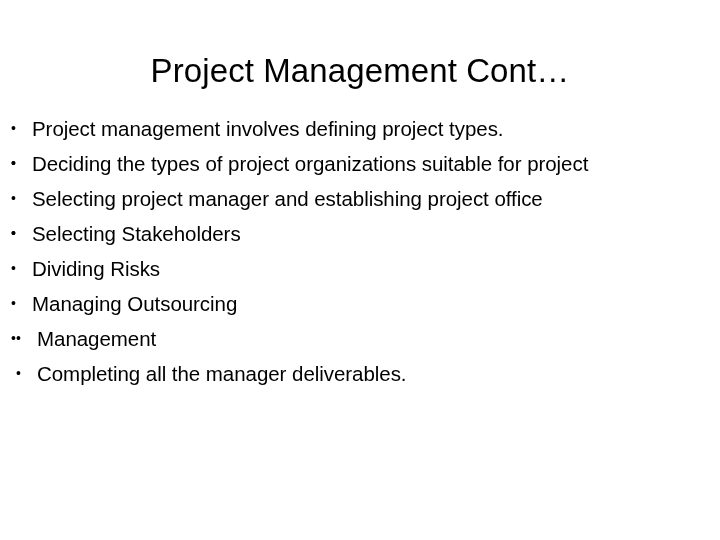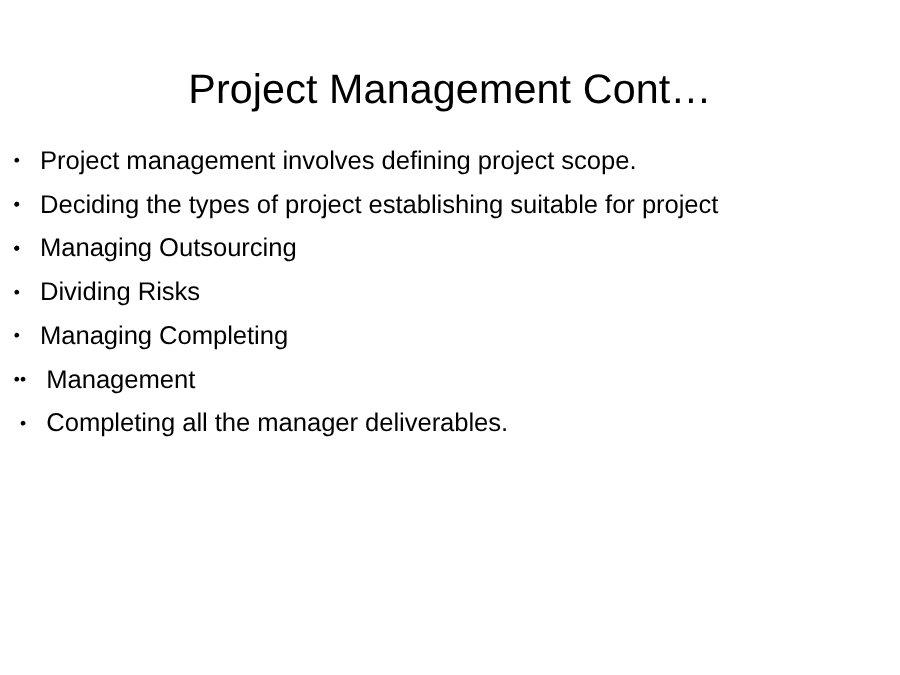--- a/index.html
+++ b/index.html
@@ -73,53 +73,54 @@
 <body>
 
 <div class="slide">
 
   <div class="slide-title">Project Management Cont…</div>
 
   <ul class="bullet-list">
 
     <li class="bullet-item">
       <span class="bullet-marker">•</span>
-      <span>Project management involves defining project scope.</span>
+      <span>Project management involves defining project types.</span>
     </li>
 
     <li class="bullet-item">
       <span class="bullet-marker">•</span>
     </li>
 
     <li class="bullet-item">
       <span class="bullet-marker">•</span>
-      <span>Deciding  the types of project establishing suitable for project</span>
+      <span>Deciding  the types of project organizations suitable for project</span>
+    </li>
+
+    <li class="bullet-item">
+      <span class="bullet-marker">•</span>
+      <span>Selecting project manager and establishing project office</span>
     </li>
 
     <li class="bullet-item">
       <span class="bullet-marker">•</span>
     </li>
 
     <li class="bullet-item">
       <span class="bullet-marker">•</span>
-    </li>
-
-    <li class="bullet-item">
-      <span class="bullet-marker">•</span>
-      <span>Managing Outsourcing</span>
+      <span>Selecting Stakeholders</span>
     </li>
 
     <li class="bullet-item">
       <span class="bullet-marker">•</span>
       <span>Dividing Risks</span>
     </li>
 
     <li class="bullet-item">
       <span class="bullet-marker">•</span>
-      <span>Managing Completing</span>
+      <span>Managing Outsourcing</span>
     </li>
 
     <li class="bullet-item">
       <span class="bullet-marker">•</span>
     </li>
 
     <li class="bullet-item indented">
       <span class="bullet-marker">•</span>
       <span>Management</span>
     </li>

